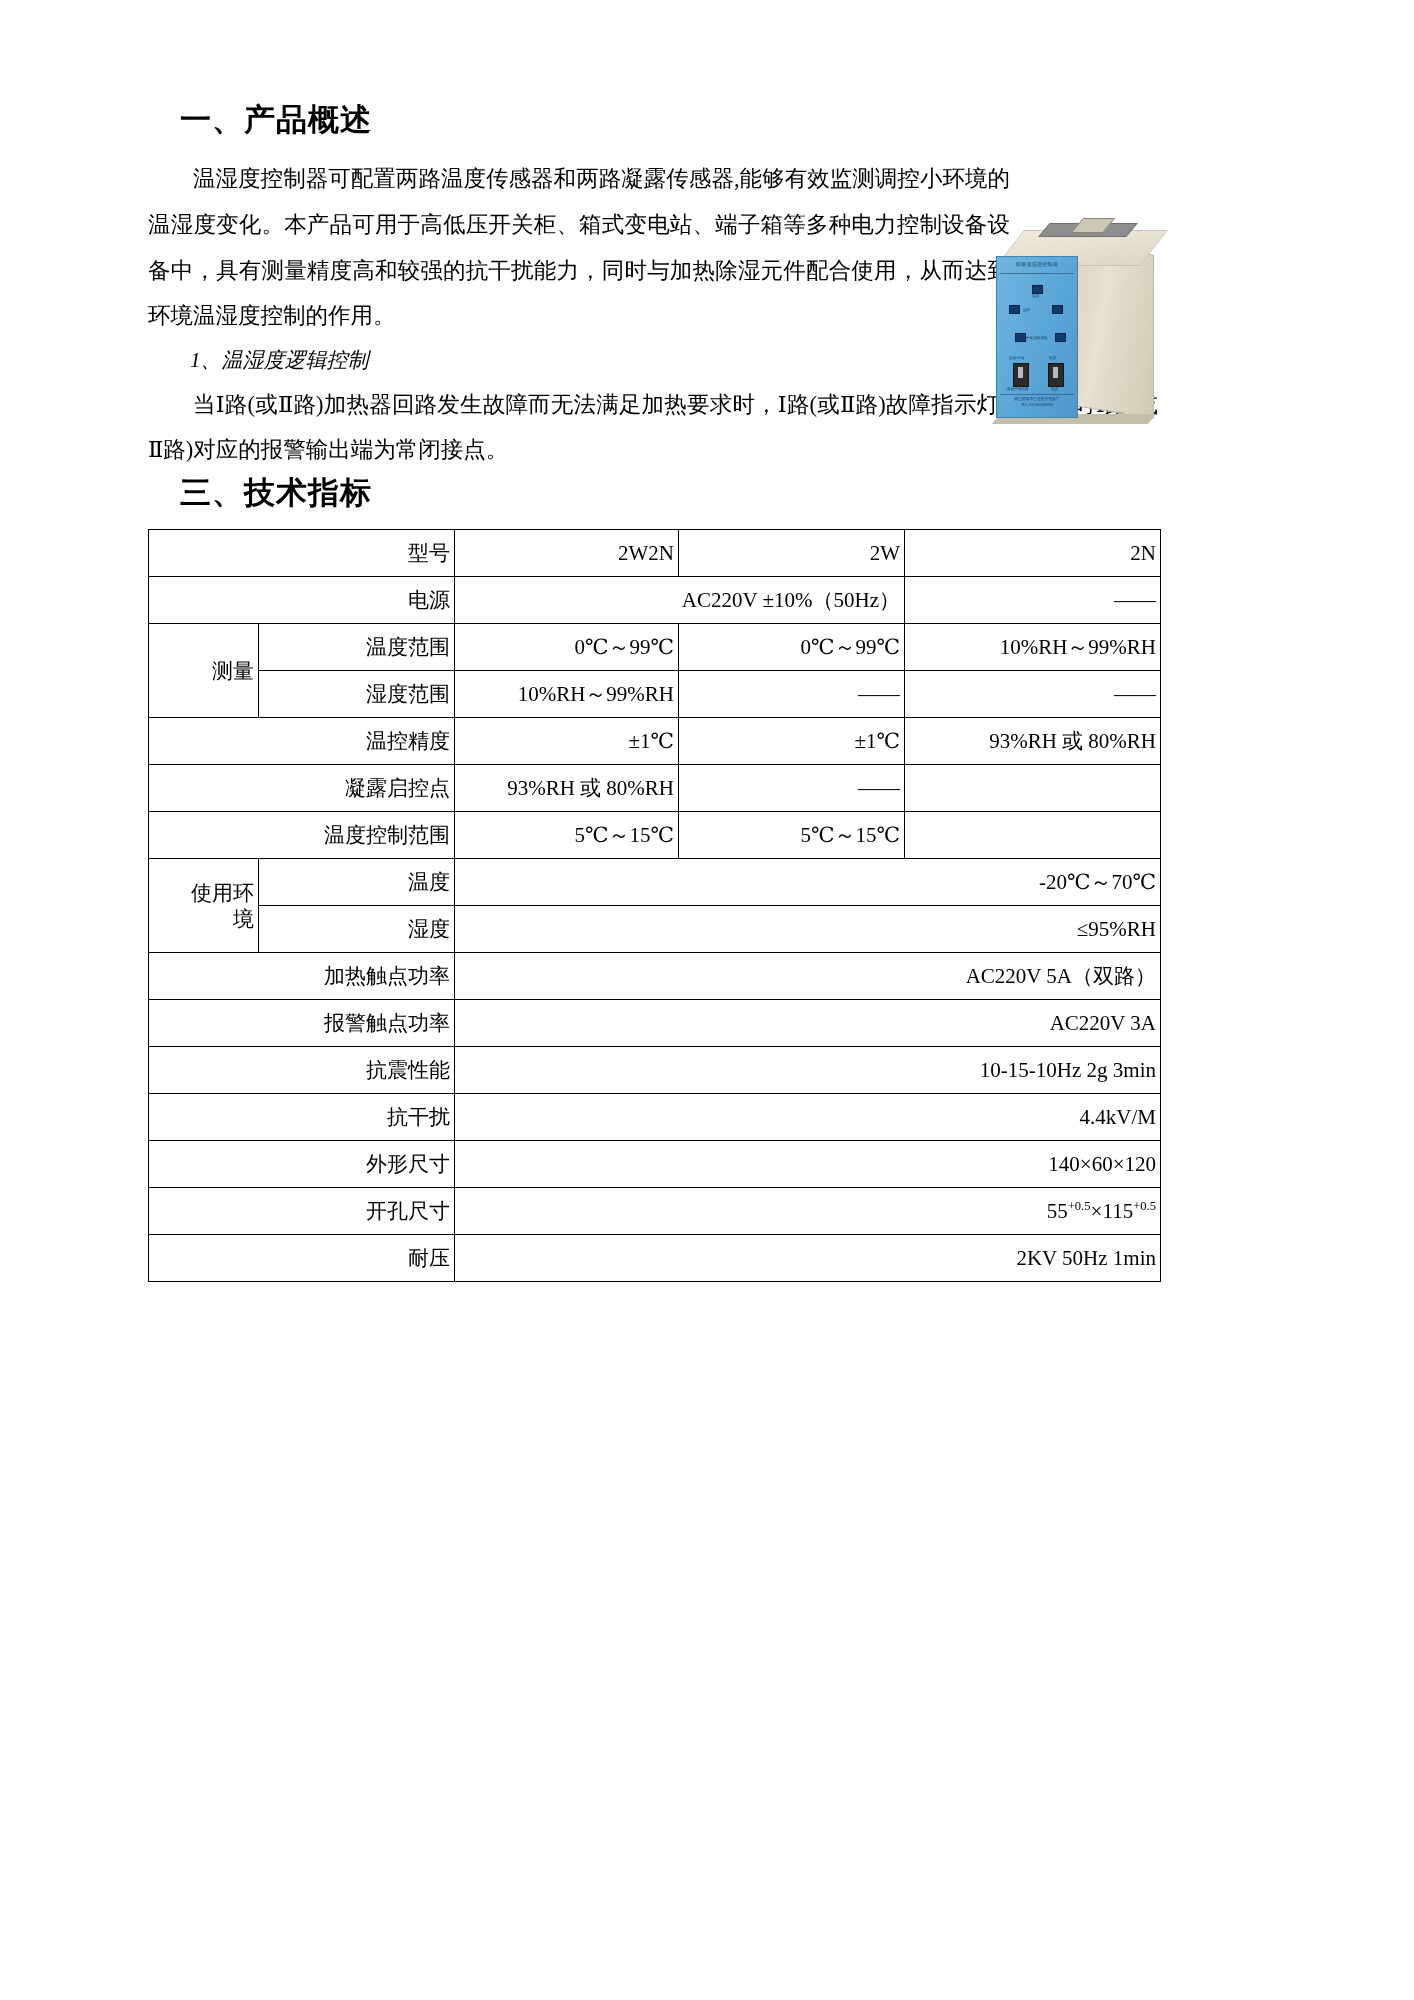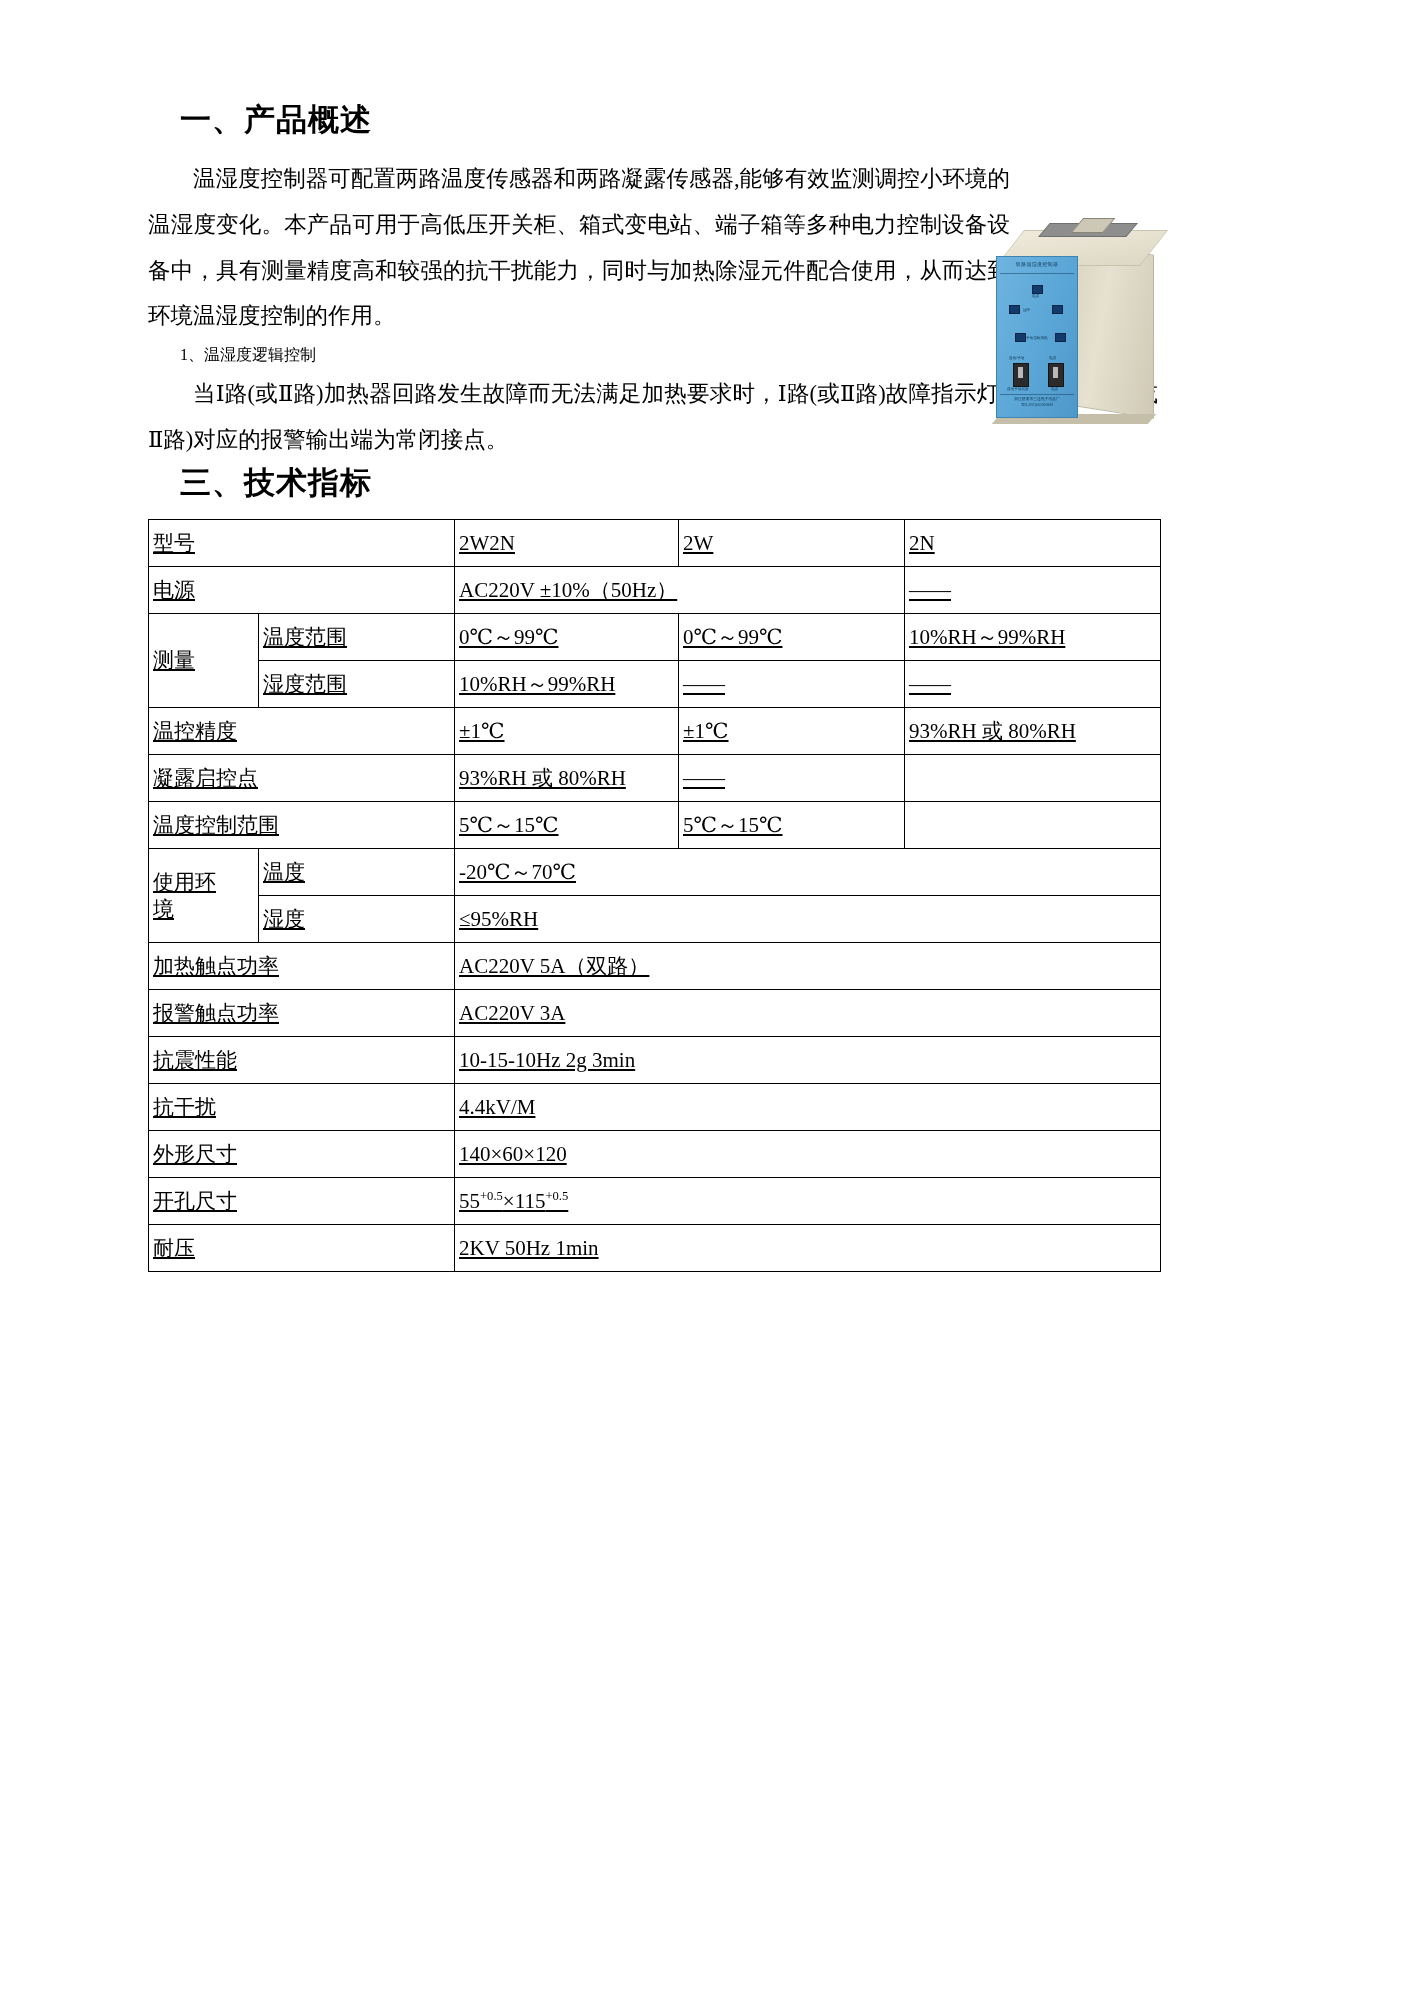--- a/index.html
+++ b/index.html
@@ -44,24 +44,25 @@
 
   p.para {
     font-size: 22.5px;
     line-height: 2.03;
     margin: 0 0 0 0;
     text-align: justify;
     text-justify: inter-ideograph;
     text-indent: 2em;
   }
   p.subhead {
-    font-size: 16px;
+    font-size: 21px;
     line-height: 2.03;
     margin: 0;
     text-indent: 2em;
+    font-style: italic;
   }
 
   .intro-wrap {
     position: relative;
   }
   .intro-wrap p.para {
     width: 862px;
   }
 
   
@@ -190,27 +191,26 @@
   
   table.spec {
     border-collapse: collapse;
     width: 1012px;
     margin-top: 4px;
     font-size: 21px;
     table-layout: fixed;
   }
   table.spec td {
     border: 1.6px solid #000000;
-    text-align: left;
+    text-align: right;
     vertical-align: middle;
     padding: 6px 4px;
     height: 34px;
     line-height: 1.25;
     white-space: nowrap;
-    text-decoration: underline;
   }
   .c-lbl1 { width: 110px; }
   .c-lbl2 { width: 196px; }
   .c-v1 { width: 224px; }
   .c-v2 { width: 226px; }
   .c-v3 { width: 256px; }
   sup { font-size: 0.6em; vertical-align: super; }
 </style>
 </head>
 <body>

